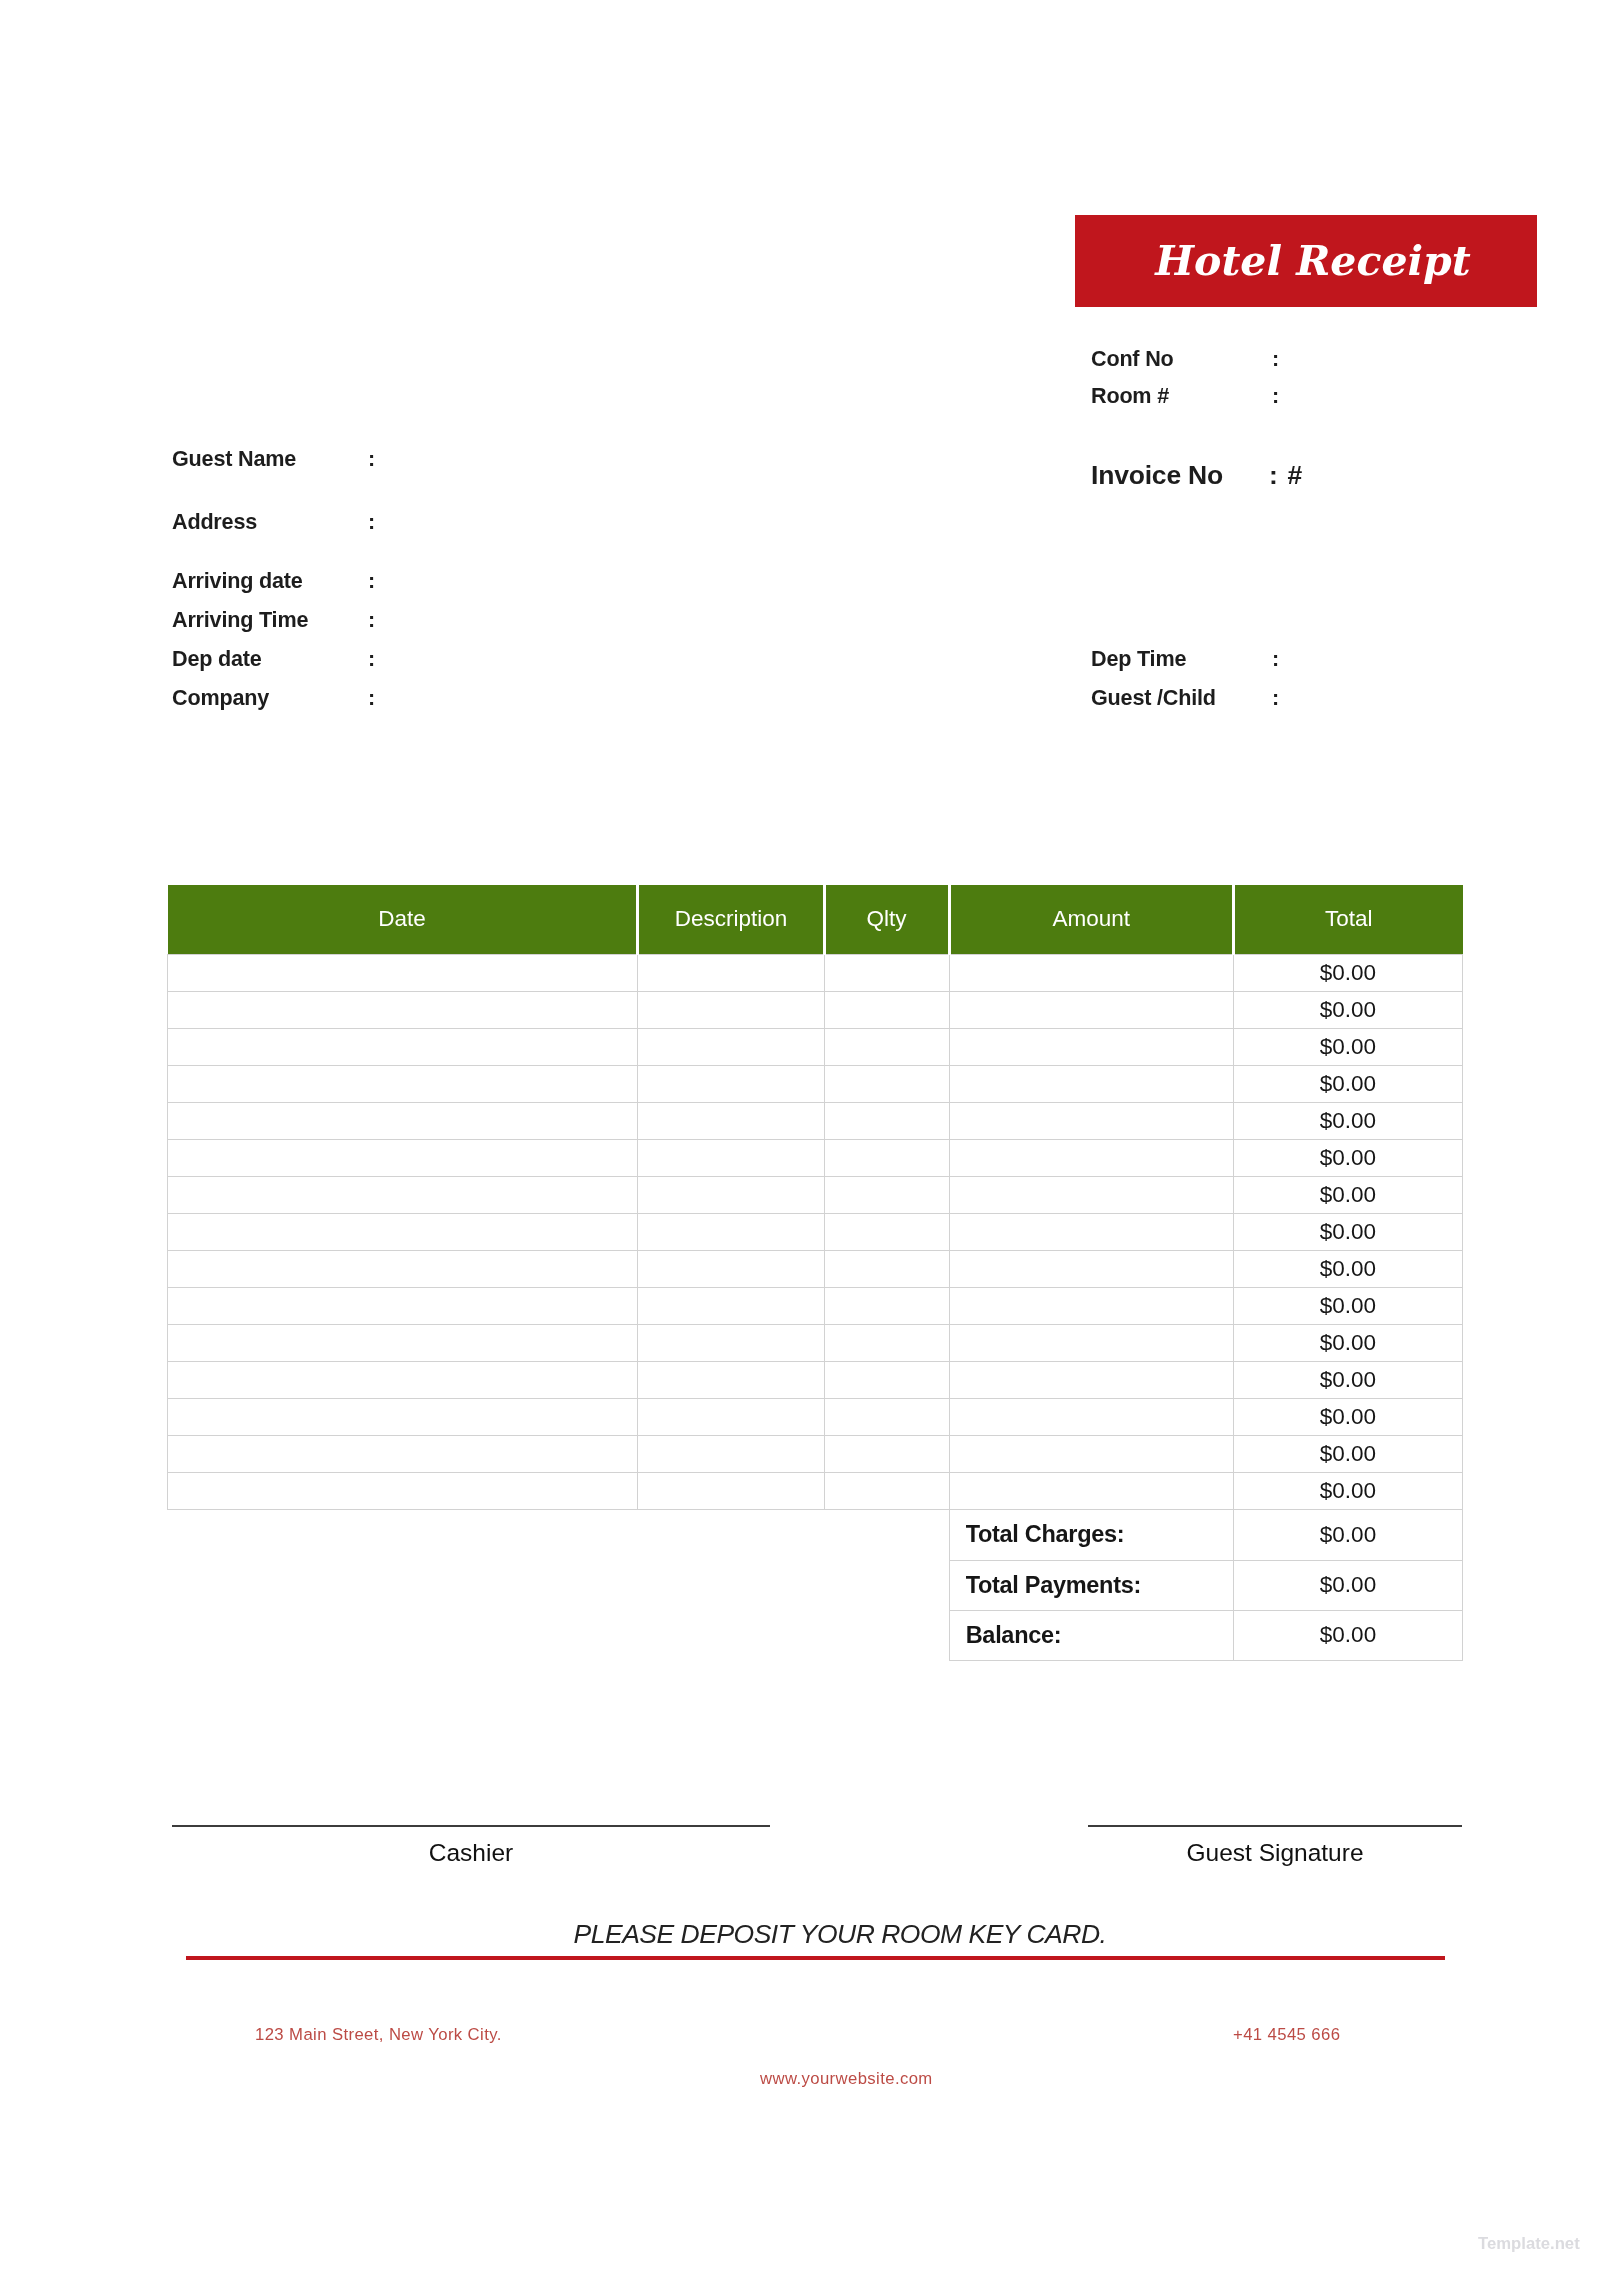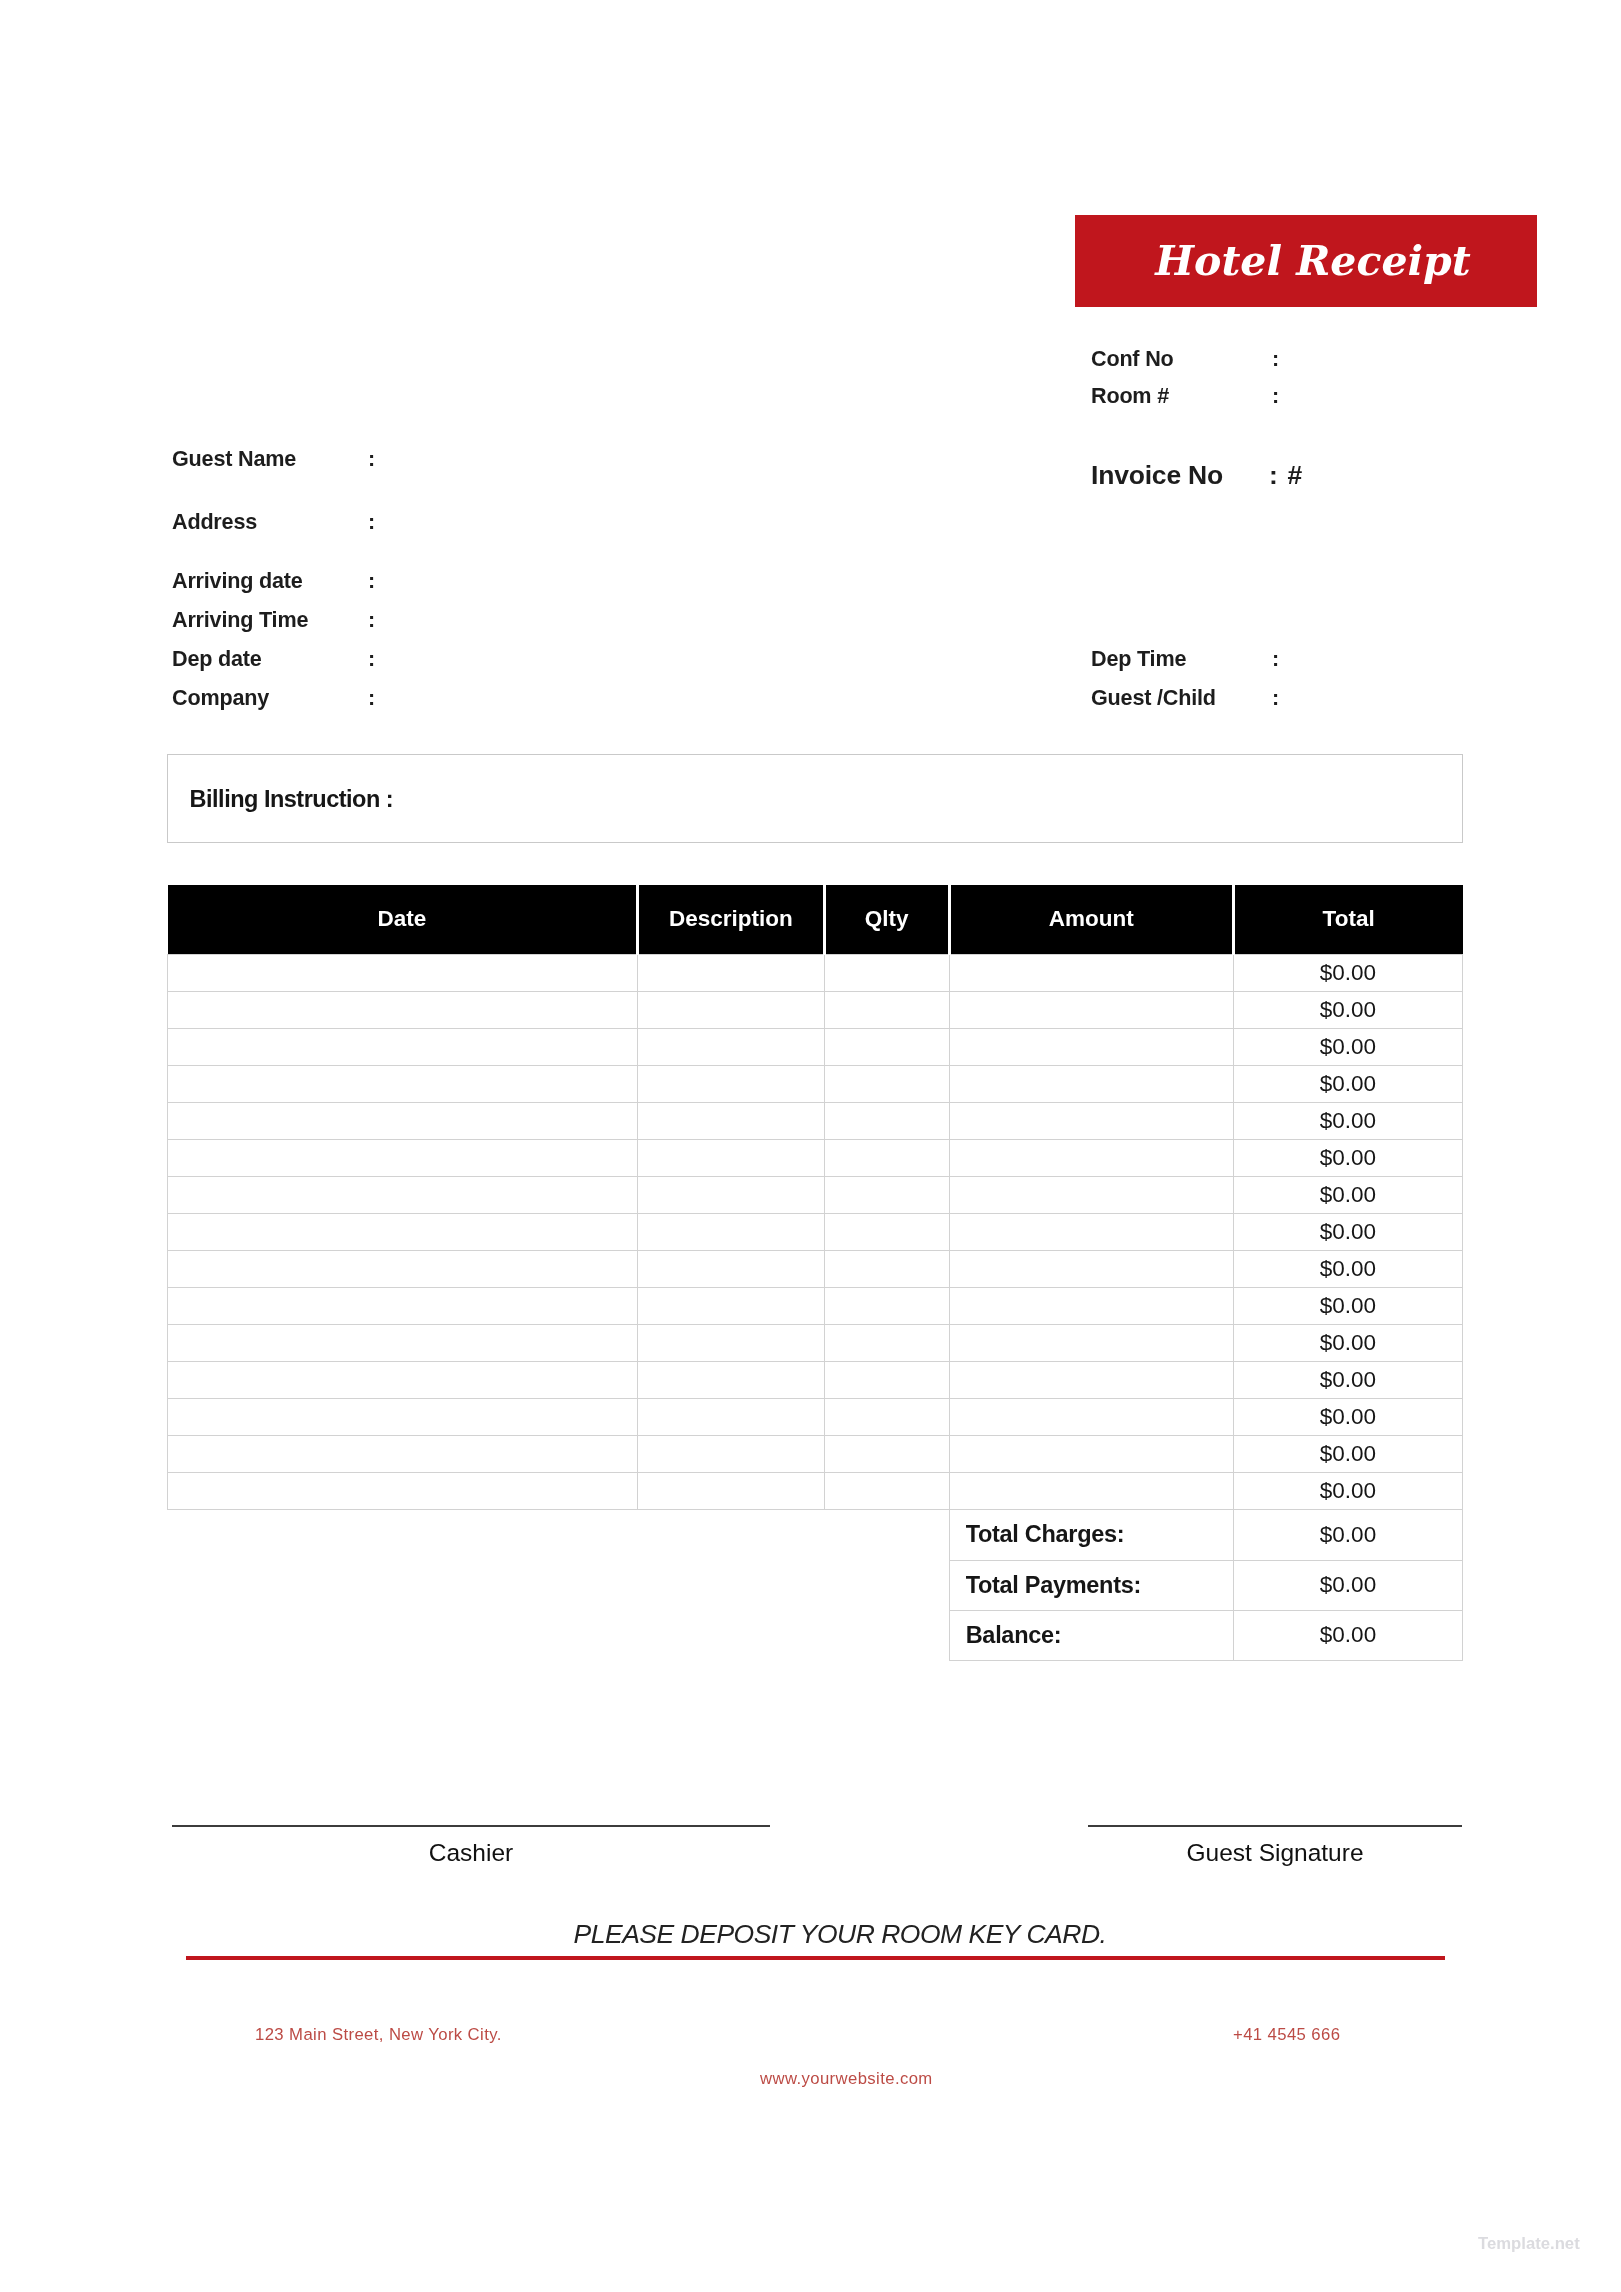--- a/index.html
+++ b/index.html
@@ -47,22 +47,22 @@
   }
   .billing-box .billing-label {
     position:absolute; left:21.6px; top:50%; transform:translateY(-50%);
     font-size:23.5px; font-weight:700; color:#161616; letter-spacing:-0.5px;
   }
 
   
   .table-wrap { position:absolute; left:167px; top:885px; width:1296px; }
   table.charges { border-collapse:collapse; table-layout:fixed; width:1296px; }
   table.charges thead th {
-    background:#000000; color:#ffffff; height:69px; font-size:22.5px;
-    font-weight:700; text-align:center; vertical-align:middle;
+    background:#4d7c0f; color:#ffffff; height:69px; font-size:22.5px;
+    font-weight:400; text-align:center; vertical-align:middle;
   }
   table.charges thead th + th { border-left:3.9px solid #ffffff; }
   table.charges tbody td {
     height:37px; border:1px solid #d2d2d2; font-size:22.5px; color:#161616;
     vertical-align:middle; background:#ffffff;
   }
   table.charges tbody td.cell-total { text-align:center; }
 
   
   .summary { width:514px; margin-left:782px; border:1px solid #d2d2d2; border-top:none; background:#ffffff; }
@@ -162,23 +162,20 @@
     <span class="lbl">Dep Time</span>
     <span class="colon">:</span>
     <span class="val"></span>
   </div>
   <div class="frow rightcol" style="top:684px;">
     <span class="lbl">Guest /Child</span>
     <span class="colon">:</span>
     <span class="val"></span>
   </div>
 
-  <div class="billing-box">
-    <span class="billing-label">Billing Instruction :</span>
-  </div>
 
   <div class="table-wrap">
     <table class="charges">
       <colgroup>
         <col style="width:470px">
           <col style="width:186px">
           <col style="width:125px">
         <col style="width:284px">
           <col style="width:229px">
       </colgroup>

